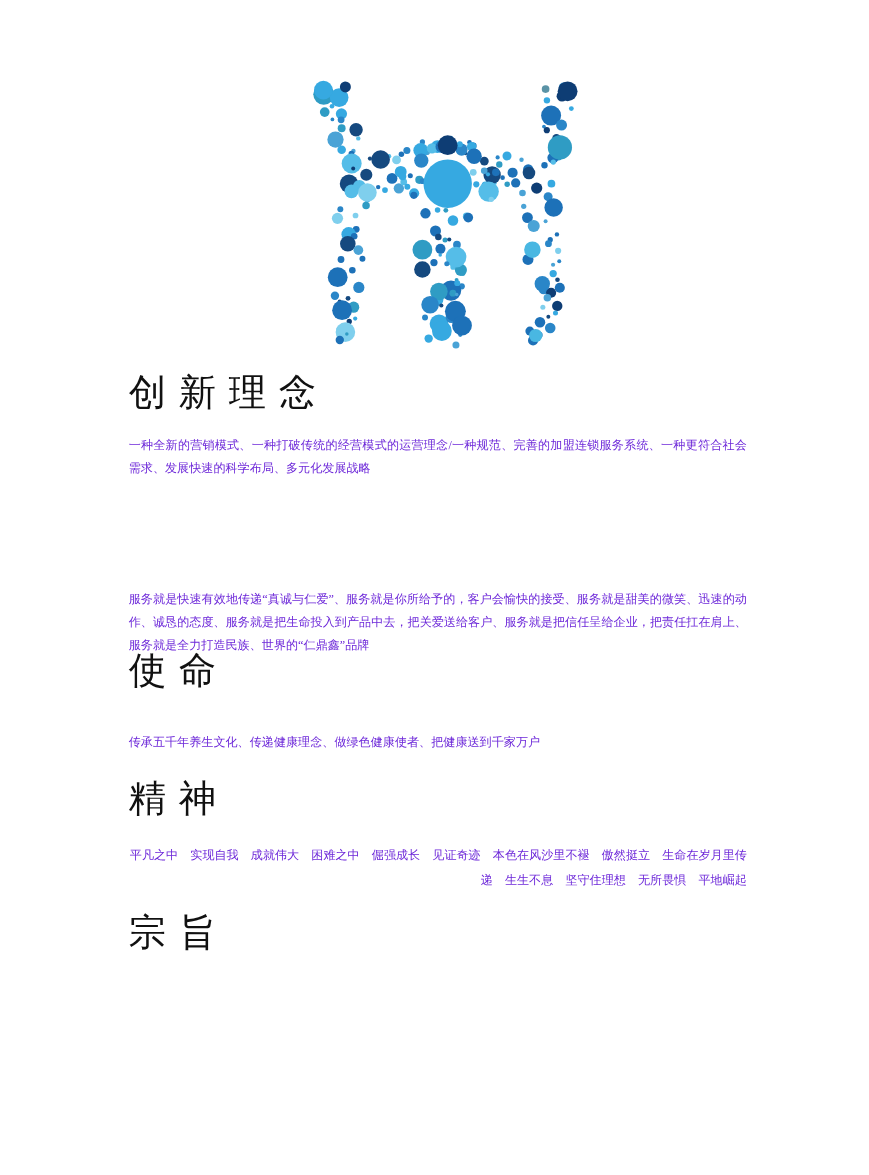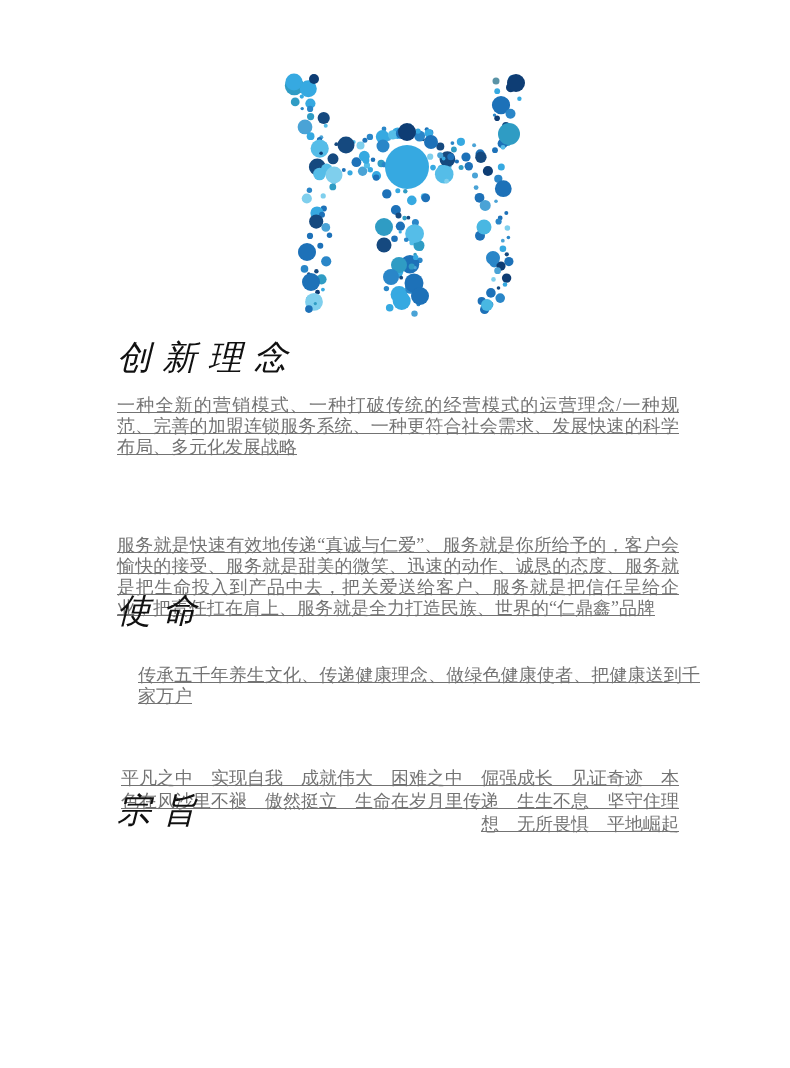--- a/index.html
+++ b/index.html
@@ -15,33 +15,31 @@
     position:absolute;left:287px;top:66px;width:240px;height:256px;
   }
   .logo svg{overflow:visible;display:block;}
   .sec-title{
     position:absolute;left:117px;width:562px;
     margin:0;
     font-family:"Liberation Sans","DejaVu Sans",sans-serif;
     font-size:34px;line-height:38px;font-weight:500;
     letter-spacing:1px;color:#111111;
     white-space:nowrap;
-    font-style:italic;
   }
   .sec-text{
     position:absolute;left:117px;width:562px;
     margin:0;
-    font-size:18px;line-height:21px;
-    color:#737373;
+    font-size:11px;line-height:21px;
+    color:#6d28d9;
     text-align:justify;
-    text-decoration:underline;
   }
   .sec-text.wide-lh{line-height:23px;text-align:right;}
-  .t1{top:338px;} .t2{top:449px;} .t3{top:591px;} .t4{top:707px;} .t5{top:791px;}
-  .p1{top:395px;} .p2{top:511px;margin-top:24px;} .p3{top:665px;margin-left:21px;} .p4{top:767px;} .p5{top:890px;}
+  .t1{top:338px;} .t2{top:449px;} .t3{top:591px;} .t4{top:707px;} .t5{top:829px;}
+  .p1{top:395px;} .p2{top:511px;margin-top:24px;} .p3{top:665px;} .p4{top:767px;} .p5{top:890px;}
 </style>
 </head>
 <body>
 
 <div class="page">
 
   <div class="logo">
     <svg width="240" height="256" viewBox="0 0 240 256" xmlns="http://www.w3.org/2000/svg">
         <circle cx="26.3" cy="10.3" r="2.0" fill="#36a9e1"></circle>
         <circle cx="7.3" cy="19.7" r="9.5" fill="#2f9cc4"></circle>
@@ -260,17 +258,18 @@
   </div>
 
   <h1 class="sec-title t1">创 新 理 念</h1>
   <p class="sec-text p1">一种全新的营销模式、一种打破传统的经营模式的运营理念/一种规范、完善的加盟连锁服务系统、一种更符合社会需求、发展快速的科学布局、多元化发展战略</p>
 
   <p class="sec-text p2">服务就是快速有效地传递“真诚与仁爱”、服务就是你所给予的，客户会愉快的接受、服务就是甜美的微笑、迅速的动作、诚恳的态度、服务就是把生命投入到产品中去，把关爱送给客户、服务就是把信任呈给企业，把责任扛在肩上、服务就是全力打造民族、世界的“仁鼎鑫”品牌</p>
 
   <h1 class="sec-title t3">使 命</h1>
   <p class="sec-text p3">传承五千年养生文化、传递健康理念、做绿色健康使者、把健康送到千家万户</p>
 
+  <h1 class="sec-title t4">精 神</h1>
   <p class="sec-text p4 wide-lh">平凡之中　实现自我　成就伟大　困难之中　倔强成长　见证奇迹　本色在风沙里不褪　傲然挺立　生命在岁月里传递　生生不息　坚守住理想　无所畏惧　平地崛起</p>
 
   <h1 class="sec-title t5">宗 旨</h1>
 
 </div>
 
 </body></html>

